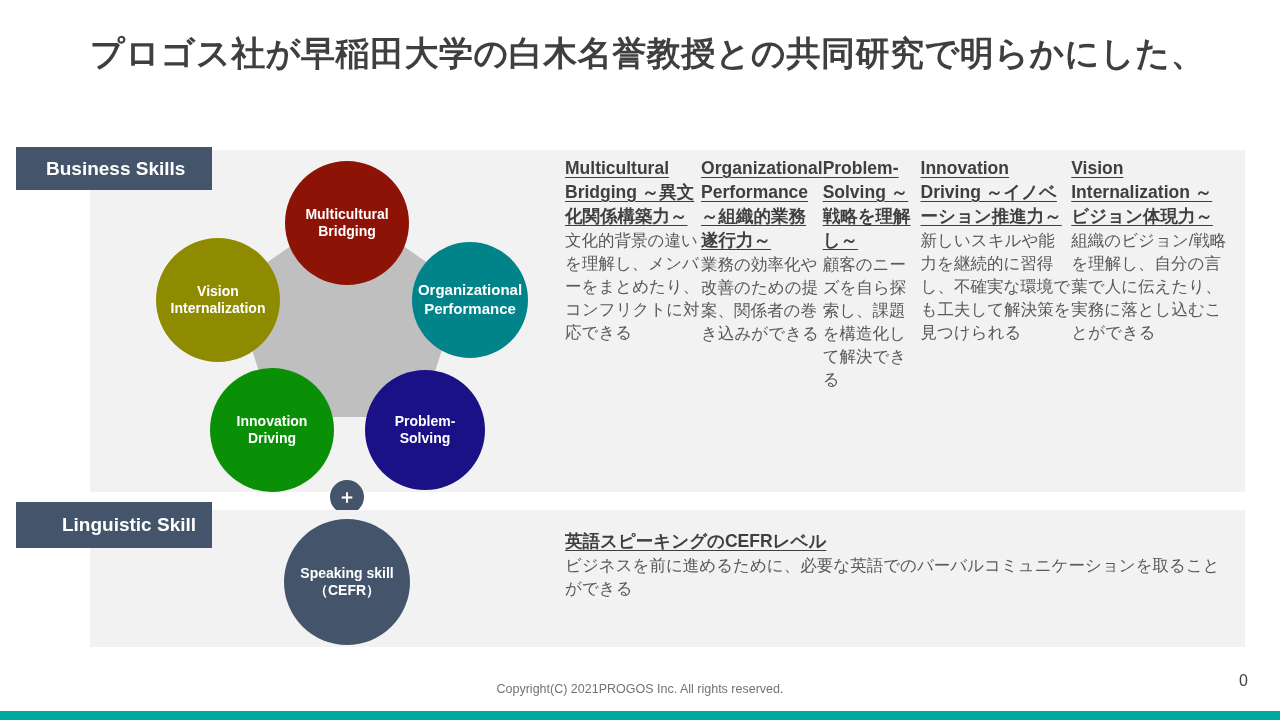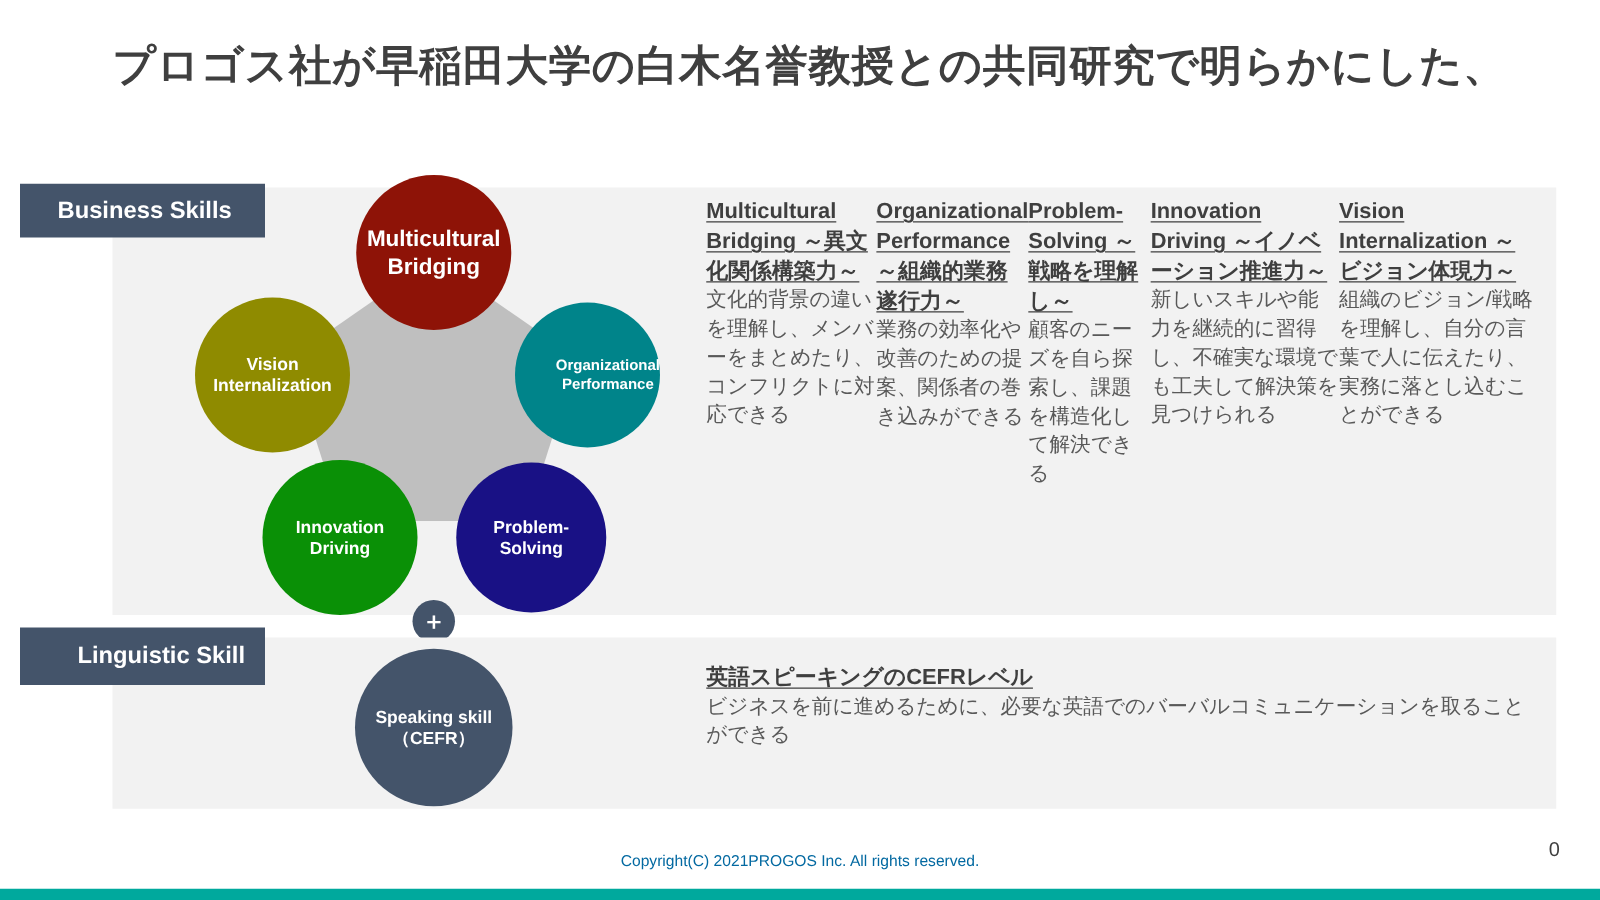--- a/index.html
+++ b/index.html
@@ -57,22 +57,22 @@
     border-radius: 50%;
     color: #ffffff;
     font-weight: bold;
     display: flex;
     align-items: center;
     justify-content: center;
     text-align: center;
     white-space: pre-line;
     line-height: 1.25;
   }
-  .c-multicultural { left: 285px; top: 140px; width: 124px; height: 124px; font-size: 18px; }
-  .c-organizational { left: 412px; top: 242px; width: 116px; height: 116px; font-size: 12px; justify-content: flex-end; }
+  .c-multicultural { left: 285px; top: 161px; width: 124px; height: 124px; font-size: 14px; }
+  .c-organizational { left: 412px; top: 242px; width: 116px; height: 116px; font-size: 15px; }
   .c-vision { left: 156px; top: 238px; width: 124px; height: 124px; font-size: 14px; }
   .c-innovation { left: 210px; top: 368px; width: 124px; height: 124px; font-size: 14px; }
   .c-problem { left: 365px; top: 370px; width: 120px; height: 120px; font-size: 14px; }
   .c-speaking { left: 284px; top: 519px; width: 126px; height: 126px; font-size: 14px; }
   .plus-circle {
     position: absolute;
     left: 330px;
     top: 480px;
     width: 34px;
     height: 34px;
@@ -112,21 +112,21 @@
     left: 565px;
     top: 529px;
     width: 662px;
   }
   .footer-copyright {
     position: absolute;
     left: 0;
     right: 0;
     top: 682px;
     text-align: center;
-    color: #0369a1;
+    color: #737373;
     font-size: 12.5px;
   }
   .page-number {
     position: absolute;
     right: 32px;
     top: 672px;
     color: #3f3f3f;
     font-size: 16px;
   }
   .bottom-bar {

